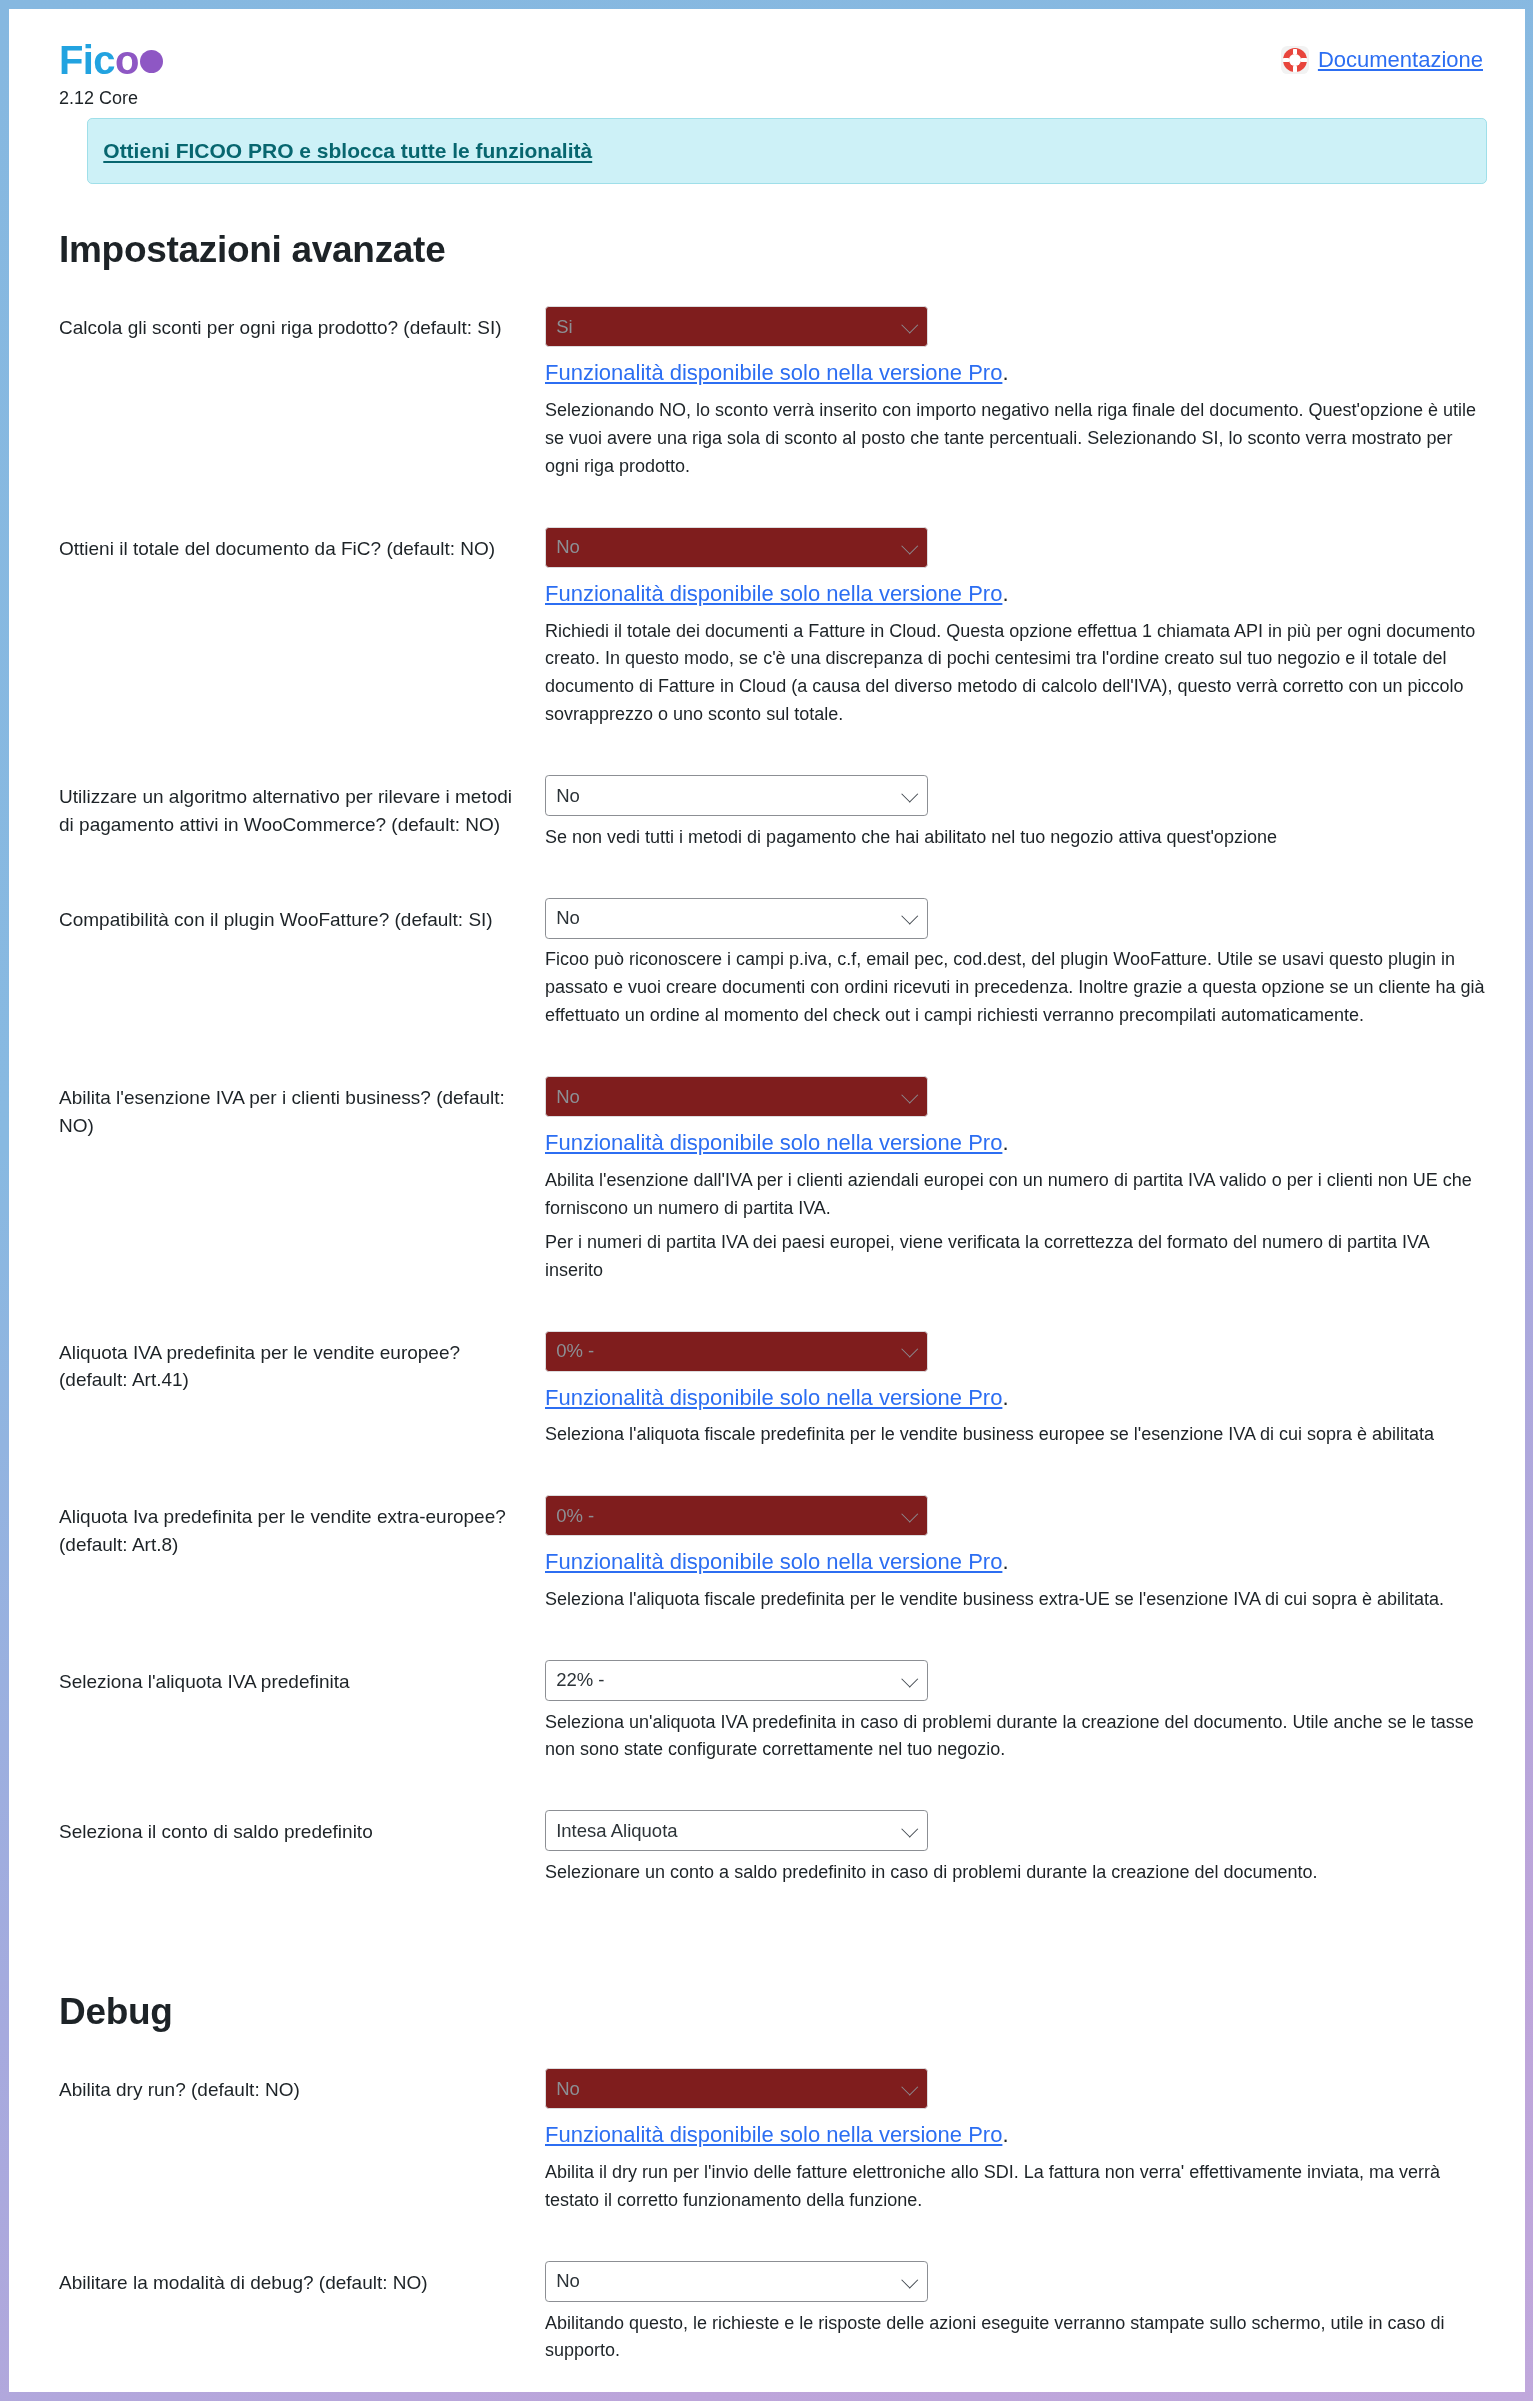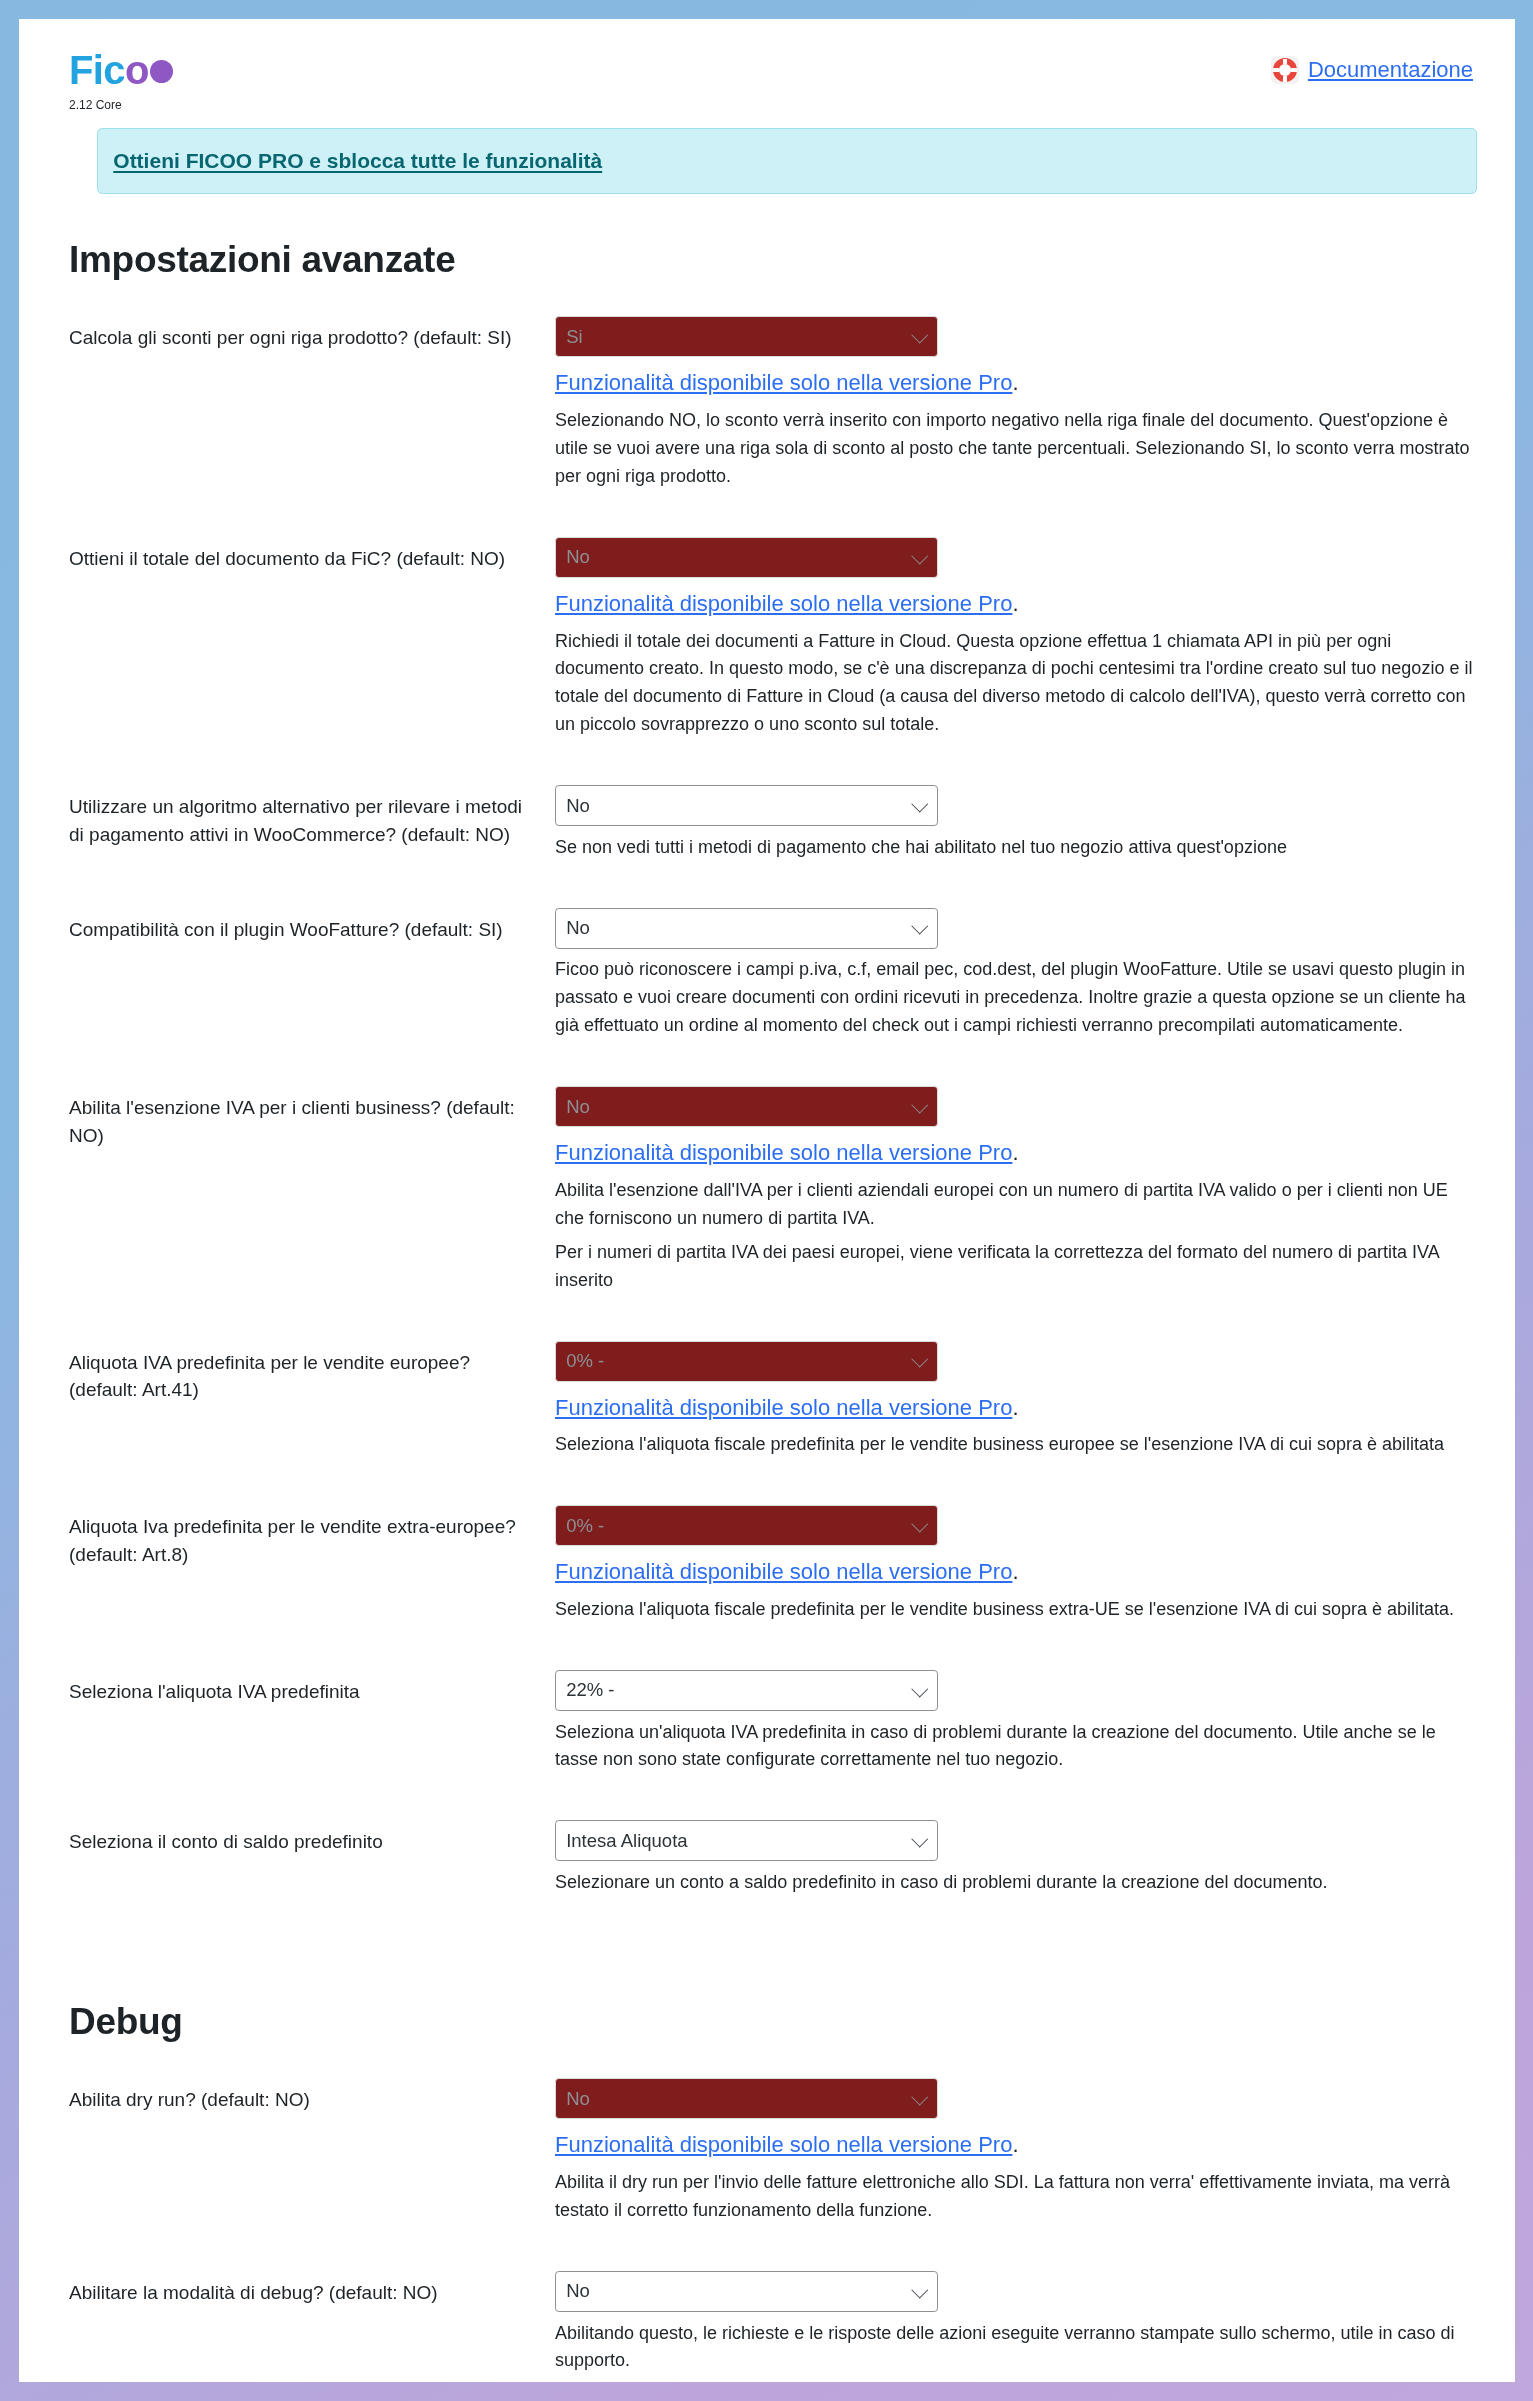--- a/index.html
+++ b/index.html
@@ -10,21 +10,21 @@
     background: #ffffff;
     font-family: "Liberation Sans", sans-serif;
     -webkit-font-smoothing: antialiased;
   }
   .frame {
     position: relative;
     width: 1534px;
     height: 2401px;
     background:
       linear-gradient(150deg, #86b8e0 0%, #88b9e1 35%, #a6aade 62%, #bda5da 85%, #c0a8dc 100%);
-    padding: 19px;
+    padding: 9px;
   }
   .page {
     position: relative;
     width: 100%;
     height: 100%;
     background: #ffffff;
     overflow: hidden;
   }
 
   
@@ -46,21 +46,21 @@
   .logo .dot {
     display:inline-block;
     width:23px; height:23px;
     border-radius:50%;
     background:#8e57c4;
     vertical-align: 1.3px;
     margin-left:1.3px;
   }
   .version {
     margin-top: 9px;
-    font-size: 12px;
+    font-size: 18px;
     color: #1d2327;
     line-height: 1;
   }
   .doc-link {
     position:absolute;
     top: 37px;
     right: 42px;
     display:flex;
     align-items:center;
     gap: 9px;

